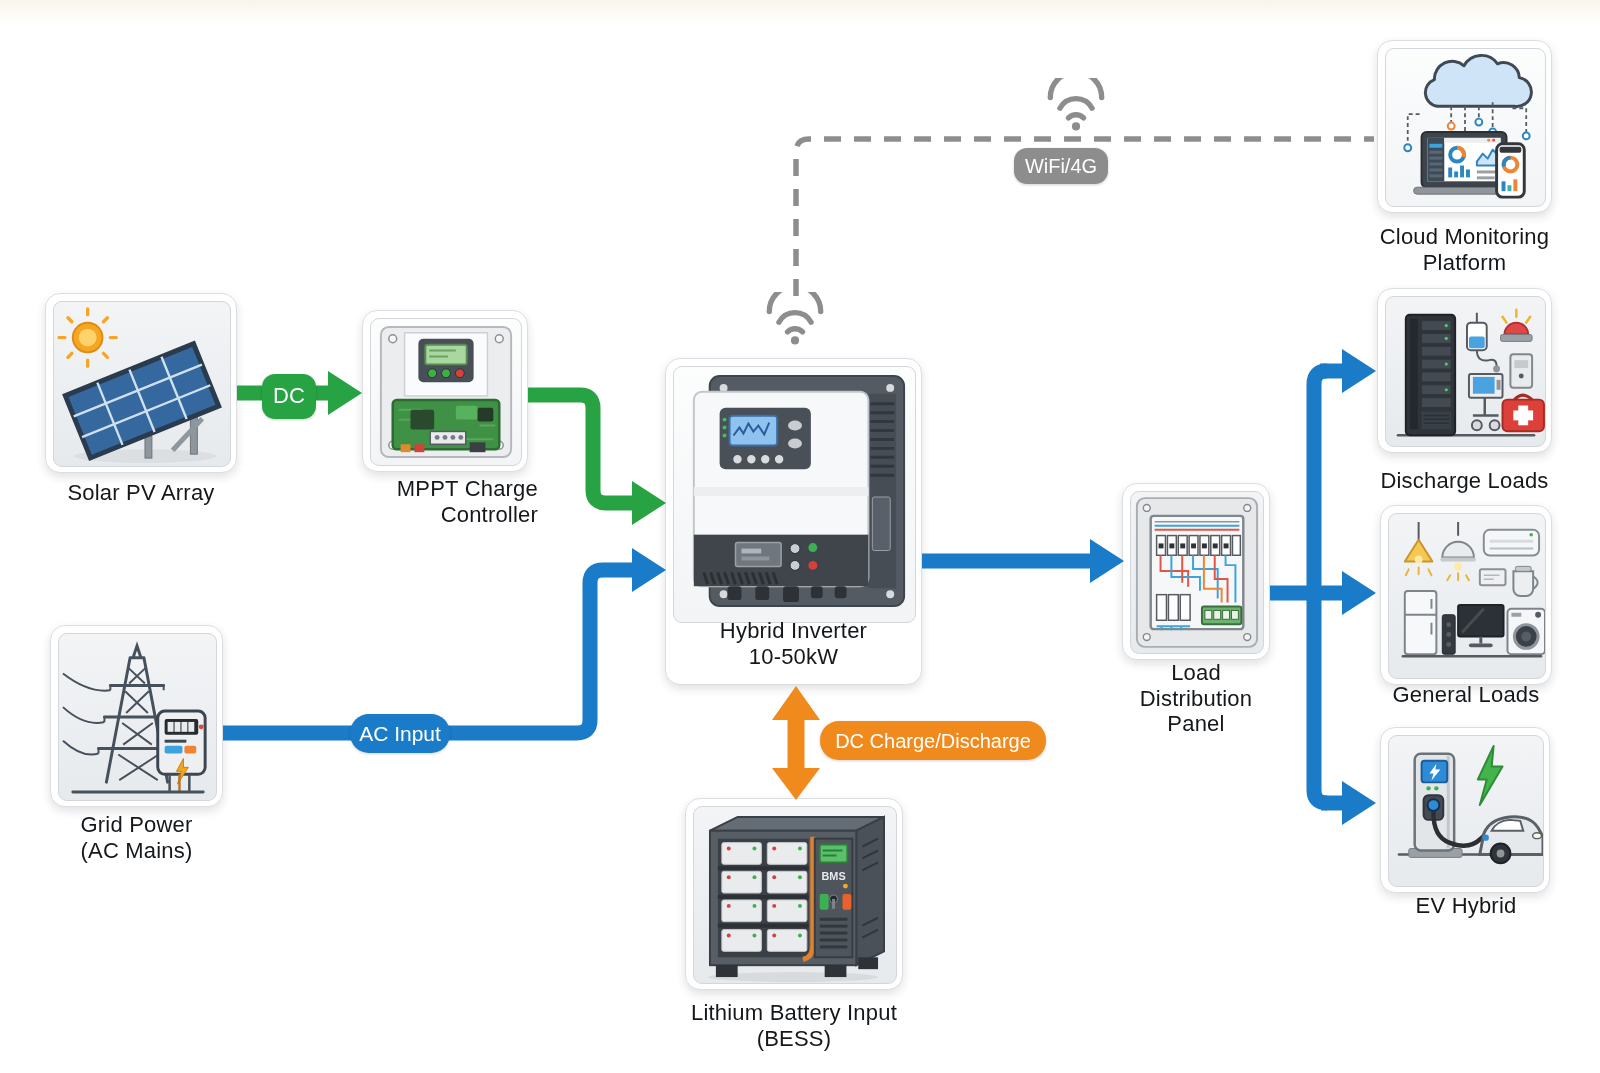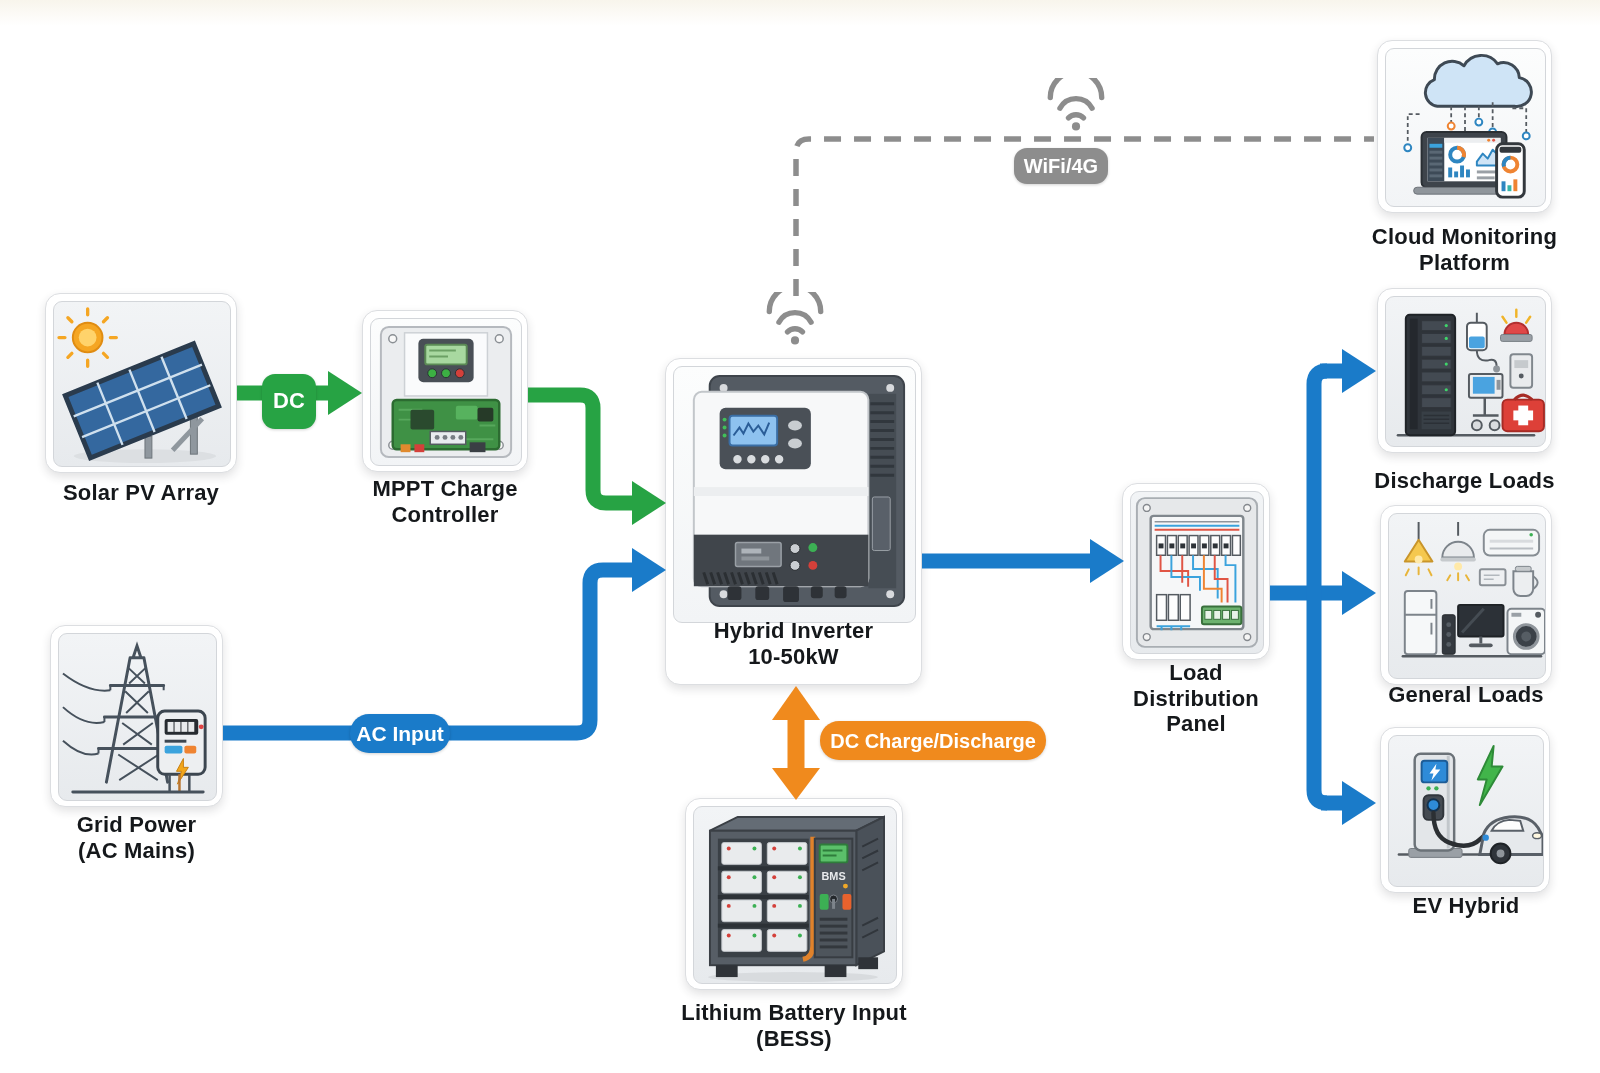--- a/index.html
+++ b/index.html
@@ -7,24 +7,24 @@
   #canvas{position:relative;width:1600px;height:1073px;background:#ffffff;overflow:hidden;
           font-family:"Liberation Sans",sans-serif;}
   .top-tint{position:absolute;left:0;top:0;width:1600px;height:26px;
             background:linear-gradient(#f8f5ec,#ffffff);}
   .card{position:absolute;background:#ffffff;border:1px solid #dcdee1;border-radius:15px;
         box-shadow:0 4px 10px rgba(40,45,50,.14);box-sizing:border-box;padding:7px;}
   .illus{width:100%;height:100%;background:linear-gradient(#f2f4f6,#e7eaed);
          border:1px solid #d3d6da;border-radius:9px;overflow:hidden;}
   .illus.bright{background:linear-gradient(#fcfdfd,#f2f4f6);}
   .illus svg{display:block;width:100%;height:100%;}
-  .node-label{position:absolute;font-weight:700;font-size:22px;line-height:1.16;color:#15181b;
+  .node-label{position:absolute;font-weight:400;font-size:22px;line-height:1.16;color:#15181b;
               text-align:center;white-space:pre-line;letter-spacing:.2px;}
   .pill{position:absolute;display:flex;align-items:center;justify-content:center;
-        color:#ffffff;font-weight:700;text-align:right;white-space:pre-line;line-height:1.2;
+        color:#ffffff;font-weight:400;text-align:right;white-space:pre-line;line-height:1.2;
         box-shadow:0 1px 3px rgba(0,0,0,.18);}
   .pill-green{background:#27a344;}
   .pill-blue{background:#1a7bc9;}
   .pill-orange{background:#f08a1d;}
   .pill-gray{background:#8d8d8d;}
   #edges{position:absolute;left:0;top:0;pointer-events:none;}
   .wifi{position:absolute;}
 </style>
 </head>
 <body>
@@ -84,21 +84,21 @@
         <circle cx="67" cy="120" r="2.5" fill="#777d83"></circle>
           <circle cx="75" cy="120" r="2.5" fill="#777d83"></circle>
         <circle cx="83" cy="120" r="2.5" fill="#777d83"></circle>
           <circle cx="91" cy="120" r="2.5" fill="#777d83"></circle>
         <rect x="30" y="127" width="10" height="8" fill="#e08a2e"></rect>
         <rect x="44" y="127" width="10" height="8" fill="#d4403a"></rect>
         <rect x="100" y="125" width="16" height="10" fill="#3a3f44"></rect>
       </svg>
     </div>
   </div>
-  <div class="node-label" style="left:352px;top:476px;width:186px;">MPPT Charge
+  <div class="node-label" style="left:352px;top:476px;width:186px;text-align:right;">MPPT Charge
 Controller</div>
 
   <div class="card" style="left:665px;top:358px;width:257px;height:327px;">
     <div class="illus bright" style="height:255px;">
       <svg viewBox="0 0 243 255">
         <rect x="36" y="8" width="196" height="232" rx="10" fill="#545b63" stroke="#3e444b" stroke-width="2"></rect>
         <g fill="#d8dadd">
             <circle cx="50" cy="20" r="4"></circle>
             <circle cx="218" cy="20" r="4"></circle>
           <circle cx="50" cy="228" r="4"></circle>
@@ -551,17 +551,17 @@
   </div>
   <div class="wifi" style="left:1046px;top:78px;width:60px;height:54px;">
     <svg viewBox="0 0 56 50" width="60" height="54">
       <g stroke="#8d8d8d" stroke-width="5" fill="none" stroke-linecap="round">
         <path d="M4 18 A24 24 0 0 1 52 18 M13 28 A17 17 0 0 1 43 28 M21 37 A10 10 0 0 1 35 37"></path>
       </g>
       <circle cx="28" cy="45" r="3.8" fill="#8d8d8d"></circle>
     </svg>
   </div>
 
-  <div class="pill pill-green" style="left:262px;top:374px;width:54px;height:55px;border-radius:13px;font-size:22px;">DC</div>
+  <div class="pill pill-green" style="left:262px;top:374px;width:54px;height:45px;border-radius:13px;font-size:22px;">DC</div>
   <div class="pill pill-blue" style="left:350px;top:714px;width:100px;height:39px;border-radius:19px;font-size:21px;">AC Input</div>
   <div class="pill pill-orange" style="left:820px;top:721px;width:226px;height:39px;border-radius:19px;font-size:20px;">DC Charge/Discharge</div>
   <div class="pill pill-gray" style="left:1014px;top:148px;width:94px;height:36px;border-radius:13px;font-size:20px;">WiFi/4G</div>
 </div>
 
 </body></html>

